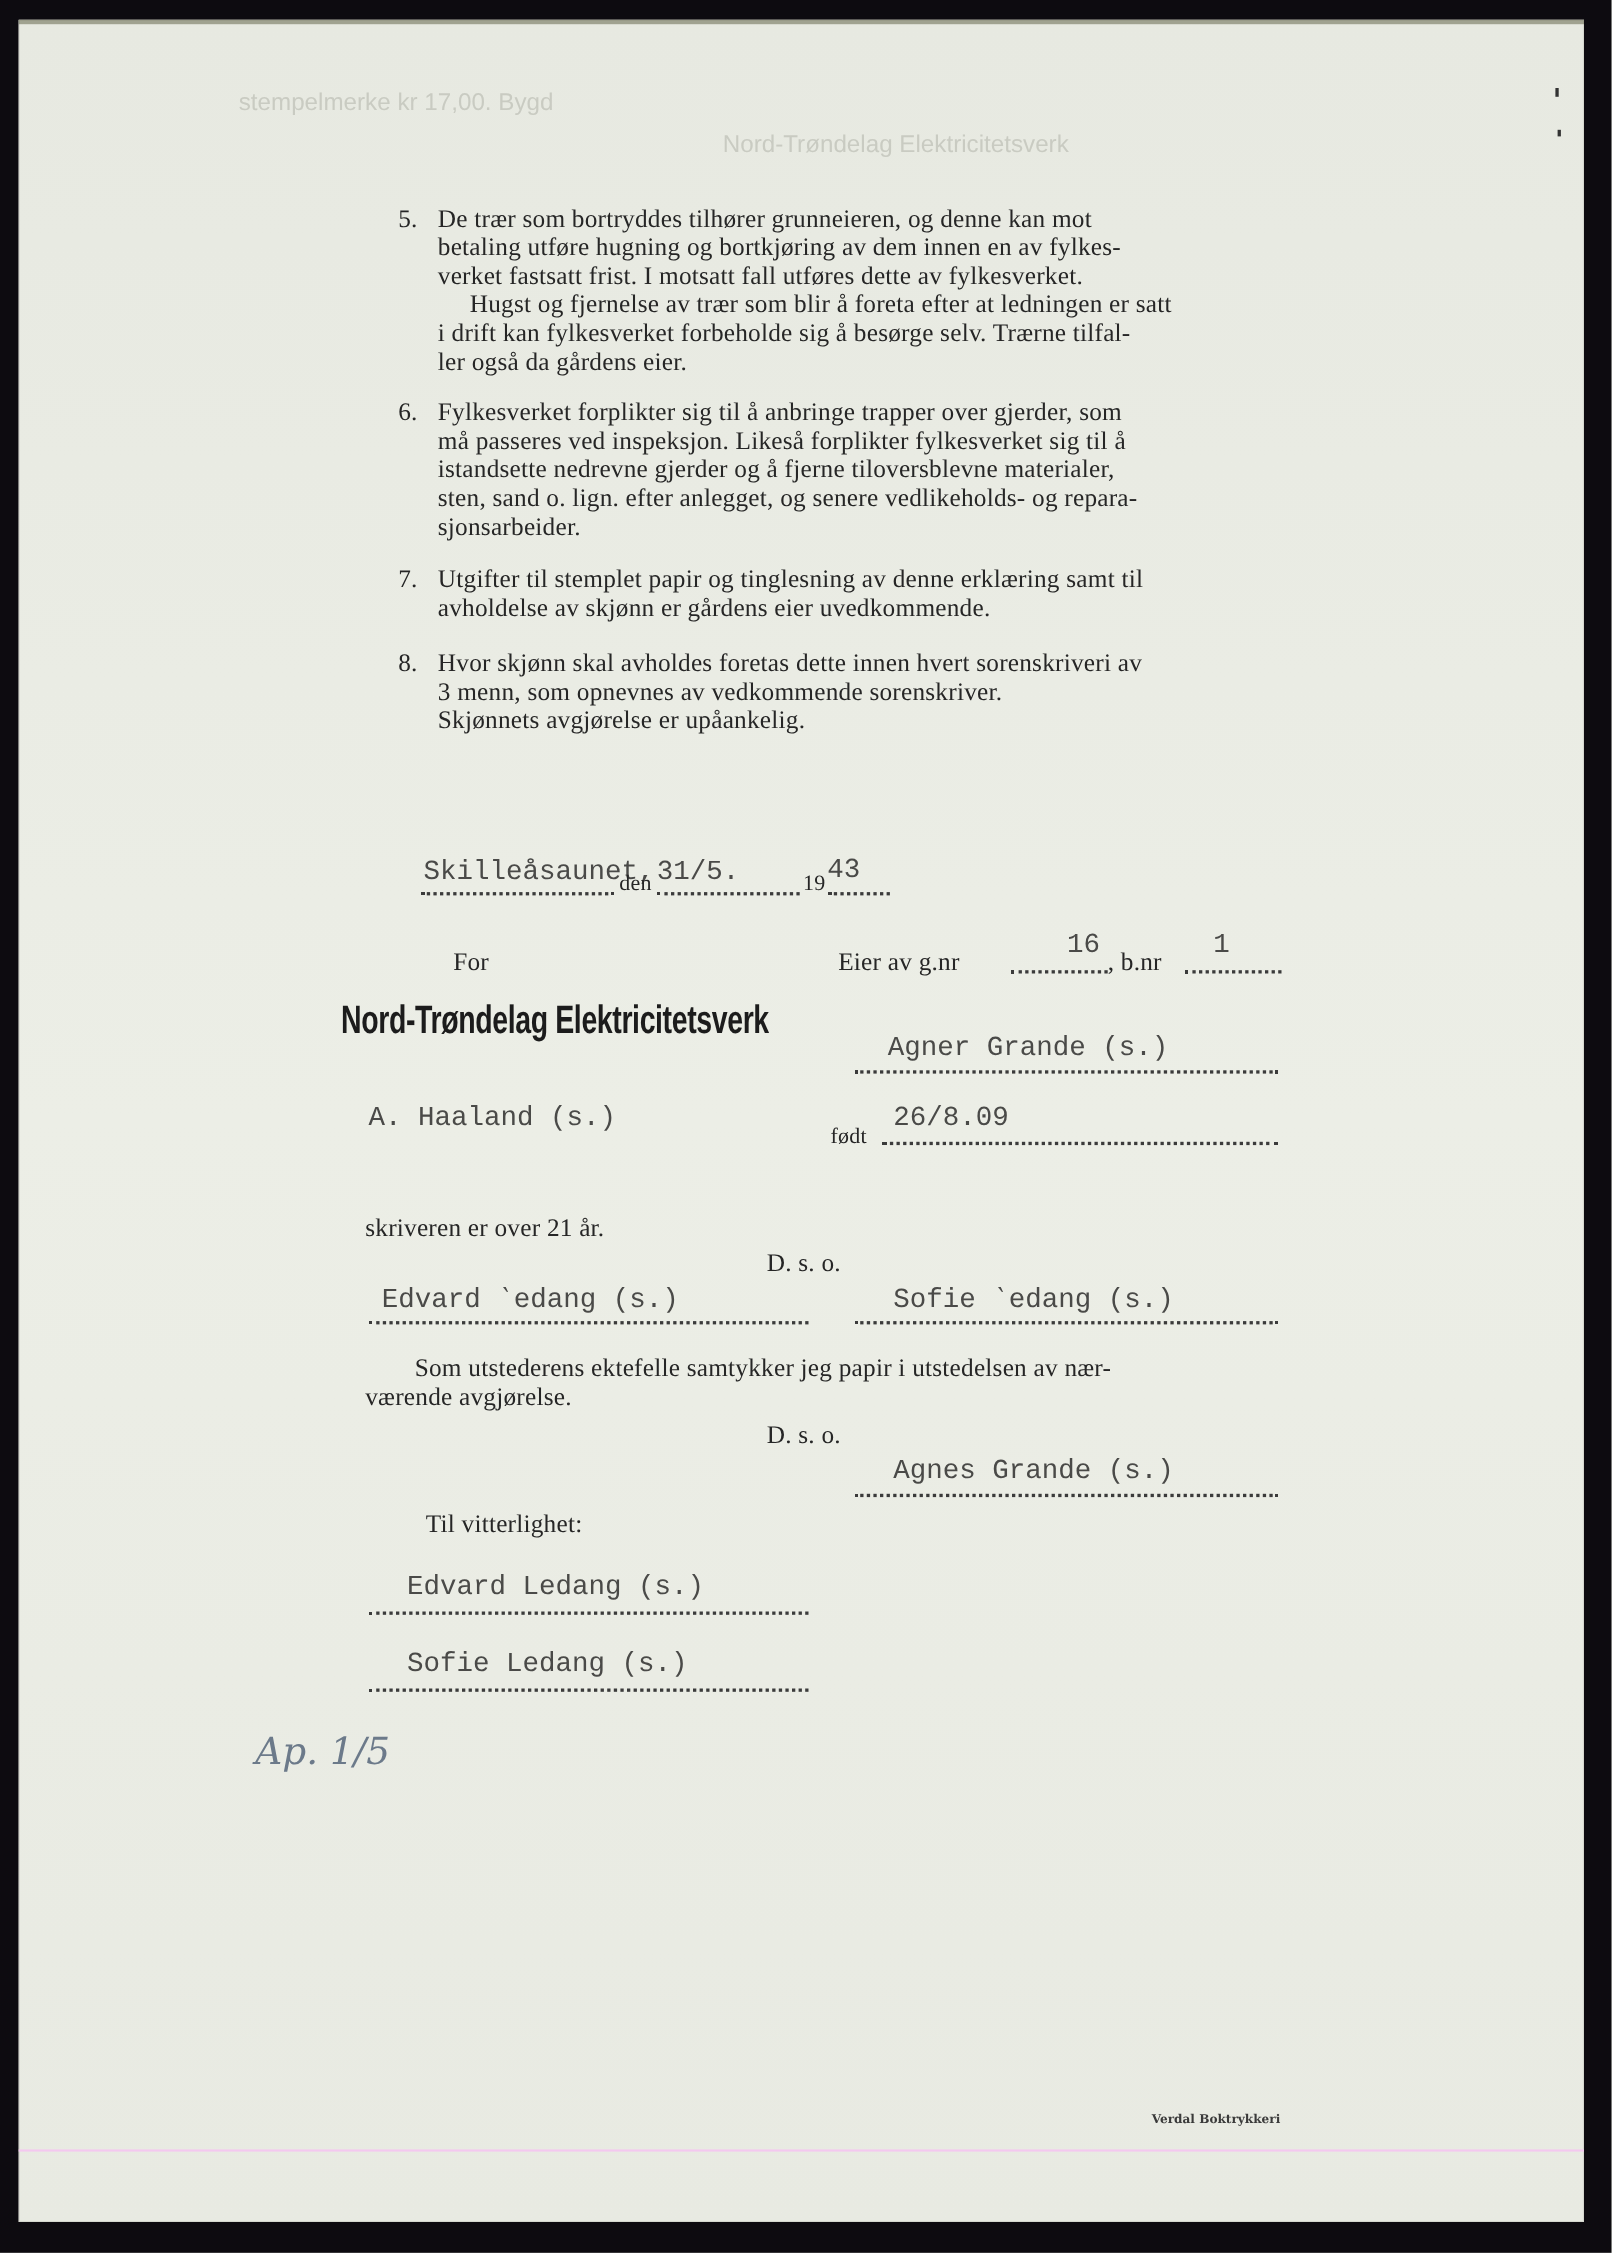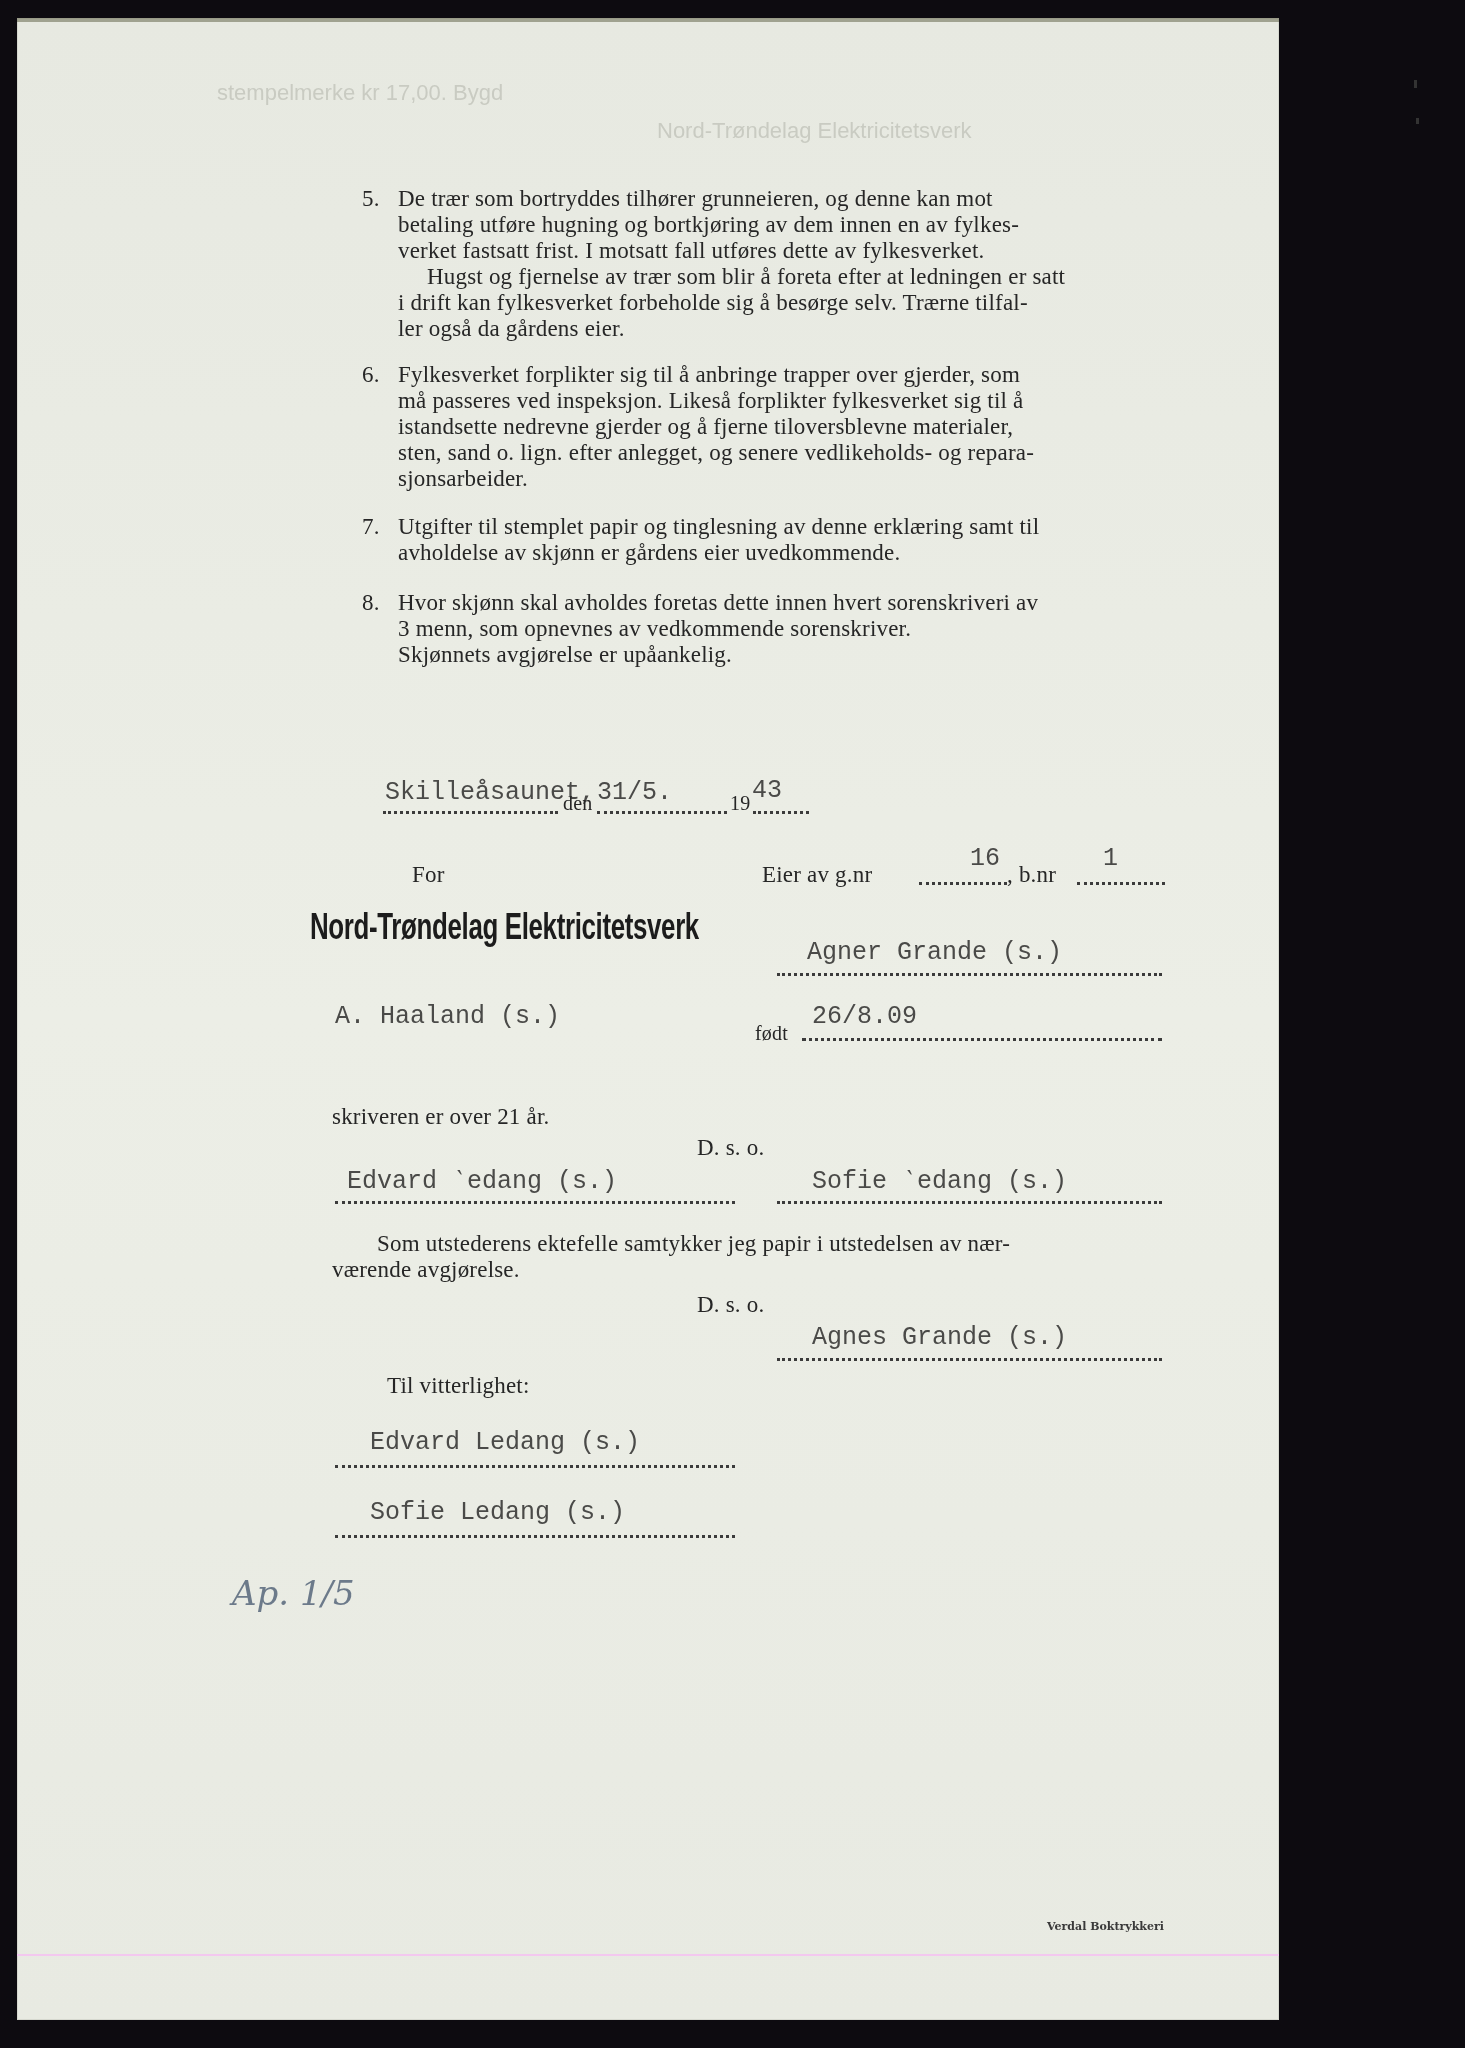--- a/index.html
+++ b/index.html
@@ -2,21 +2,21 @@
 <html><head>
 <meta charset="utf-8">
 <style>
   html, body { margin: 0; padding: 0; }
   body {
     width: 1465px; height: 2048px; overflow: hidden;
     background: #0d0b10;
     position: relative;
   }
   .paper {
-    position: absolute; left: 17px; top: 18px; width: 1262px; height: 2002px;
+    position: absolute; left: 17px; top: 18px; width: 1423px; height: 2002px;
     background: #e9ebe3;
     background-image: linear-gradient(180deg, #e7e9e1 0%, #eceee6 50%, #e8eae2 100%);
     box-shadow: inset 0 0 0 1px #d6d8cf;
   }
   .topband {
     position: absolute; left: 0; top: 0; width: 100%; height: 4px;
     background: #5a5c40; opacity: .5;
   }
   .pinkline {
     position: absolute; left: 0; top: 1936px; width: 100%; height: 2px;

